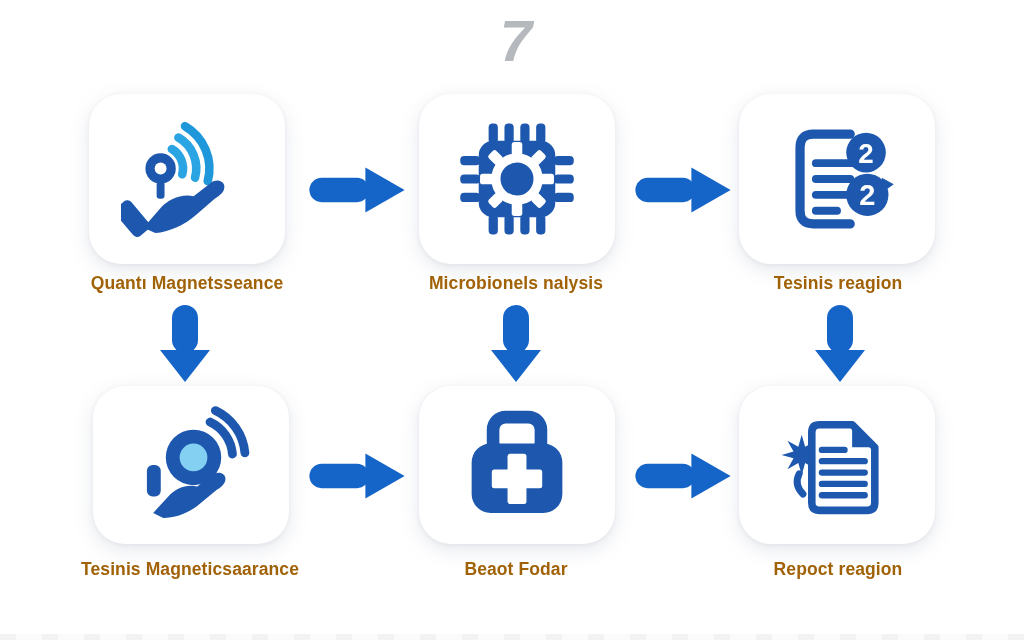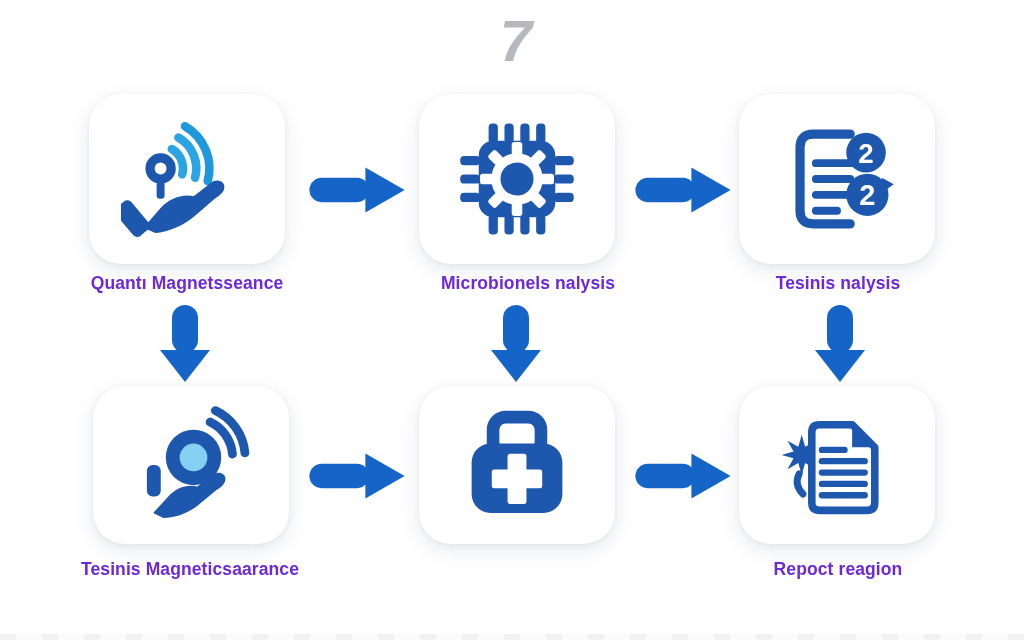--- a/index.html
+++ b/index.html
@@ -15,25 +15,25 @@
       box-shadow:0 6px 20px rgba(130,140,165,.20), 0 1px 4px rgba(130,140,165,.12);
       display:flex;align-items:center;justify-content:center;}
   .card.row1{top:94px;height:170px;}
   .card.row2{top:386px;height:158px;}
   .card.col1{left:89px;}
   .card.col2{left:419px;}
   .card.col3{left:739px;}
   .card.row2.col1{left:93px;}
 
   .step-label{position:absolute;width:320px;text-align:center;
-      font-size:17.5px;font-weight:700;color:#6d28d9;letter-spacing:.1px;}
+      font-size:17.5px;font-weight:700;color:#a16207;letter-spacing:.1px;}
   .step-label.row1{top:273px;}
   .step-label.row2{top:559px;}
   .step-label.c1{left:27px;}
-  .step-label.c2{left:368px;}
+  .step-label.c2{left:356px;}
   .step-label.c3{left:678px;}
   .step-label.r2c1{left:30px;}
 
   .arrow{position:absolute;}
   .arrow.h{width:110px;height:56px;}
   .arrow.v{width:58px;height:82px;}
   .arrow.h.r1a{left:302px;top:162px;}
   .arrow.h.r1b{left:628px;top:162px;}
   .arrow.h.r2a{left:302px;top:448px;}
   .arrow.h.r2b{left:628px;top:448px;}
@@ -148,22 +148,23 @@
         <line x1="38" y1="47" x2="72" y2="47"></line>
         <line x1="38" y1="56" x2="72" y2="56"></line>
         <line x1="38" y1="65" x2="72" y2="65"></line>
         <line x1="38" y1="74" x2="72" y2="74"></line>
       </g>
     </svg>
   </div>
 
   <div class="step-label row1 c1">Quantı Magnetsseance</div>
   <div class="step-label row1 c2">Microbionels nalysis</div>
-  <div class="step-label row1 c3">Tesinis nalysis</div>
+  <div class="step-label row1 c3">Tesinis reagion</div>
   <div class="step-label row2 r2c1">Tesinis Magneticsaarance</div>
+  <div class="step-label row2 c2">Beaot Fodar</div>
   <div class="step-label row2 c3">Repoct reagion</div>
 
   <svg class="arrow h r1a" viewBox="0 0 110 60">
     <rect x="4" y="17" width="64" height="26" rx="13" fill="#1564c8"></rect>
     <polygon points="64,6 106,30 64,54" fill="#1564c8"></polygon>
   </svg>
   <svg class="arrow h r1b" viewBox="0 0 110 60">
     <rect x="4" y="17" width="64" height="26" rx="13" fill="#1564c8"></rect>
     <polygon points="64,6 106,30 64,54" fill="#1564c8"></polygon>
   </svg>

